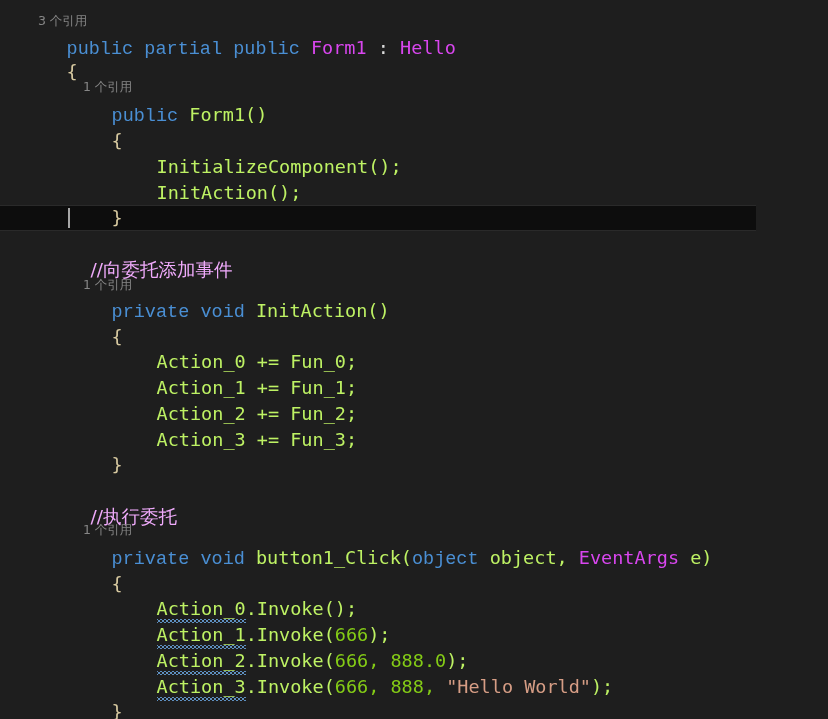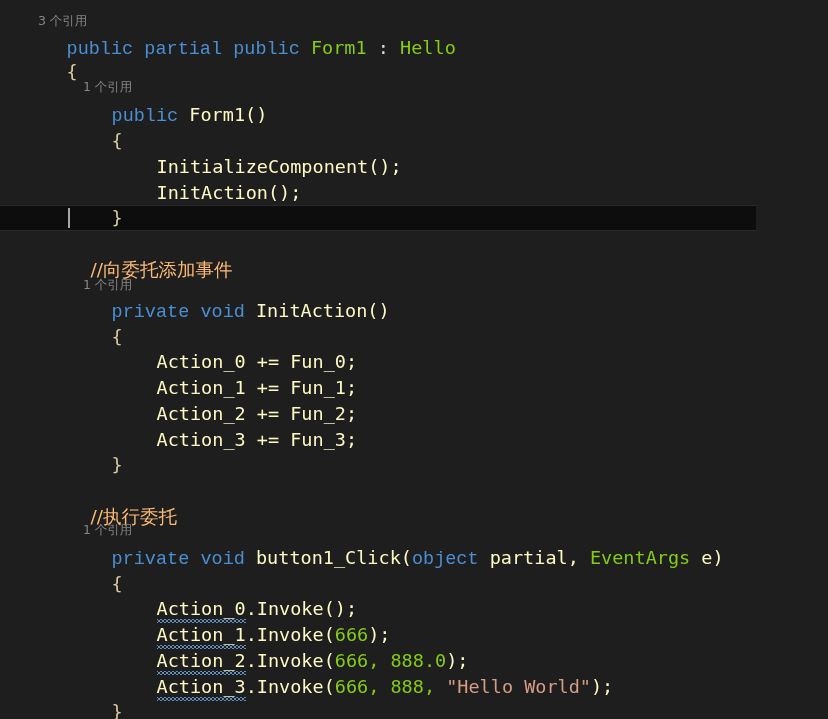--- a/index.html
+++ b/index.html
@@ -65,25 +65,25 @@
     box-sizing: border-box;
   }
   .caret {
     position: absolute;
     width: 2px;
     background: #a6a6a6;
   }
 
   
   .kw      { color: #4a8fd4; font-family: Liberation Mono, monospace; }   
-  .type    { color: #84cc16; }   
-  .cmt     { color: #fdba74; }   
+  .type    { color: #d946ef; }   
+  .cmt     { color: #f0abfc; }   
   .num     { color: #84cc16; }   
   .str     { color: #d69d85; }   
-  .plain   { color: #fef9c3; }
+  .plain   { color: #bef264; }
   .brace   { color: #d7c9a0; }   
   .punct   { color: #dcdcdc; }
 
   
   .squiggle {
     position: relative;
     display: inline-block;
   }
   .squiggle::after {
     content: "";
@@ -178,21 +178,21 @@
 
   <div class="line i1" style="top:478px; font-family:'DejaVu Sans', sans-serif;">
     <span class="cmt">//执行委托</span>
   </div>
 
   <div class="codelens" style="top:503px; padding-left:67px;">
     <span class="txt">1 个引用</span>
   </div>
 
   <div class="line i1" style="top:519px;">
-    <span class="kw">private</span><span class="plain"> </span><span class="kw">void</span><span class="plain"> </span><span class="plain">button1_Click(</span><span class="kw">object</span><span class="plain"> </span><span class="plain">partial,</span><span class="plain"> </span><span class="type">EventArgs</span><span class="plain"> </span><span class="plain">e)</span>
+    <span class="kw">private</span><span class="plain"> </span><span class="kw">void</span><span class="plain"> </span><span class="plain">button1_Click(</span><span class="kw">object</span><span class="plain"> </span><span class="plain">object,</span><span class="plain"> </span><span class="type">EventArgs</span><span class="plain"> </span><span class="plain">e)</span>
   </div>
 
   <div class="line i1" style="top:545px;">
     <span class="brace">{</span>
   </div>
 
   <div class="line i2" style="top:570px;">
     <span class="squiggle"><span class="plain">Action_0</span></span><span class="plain">.Invoke(</span><span class="plain">);</span>
   </div>
 

